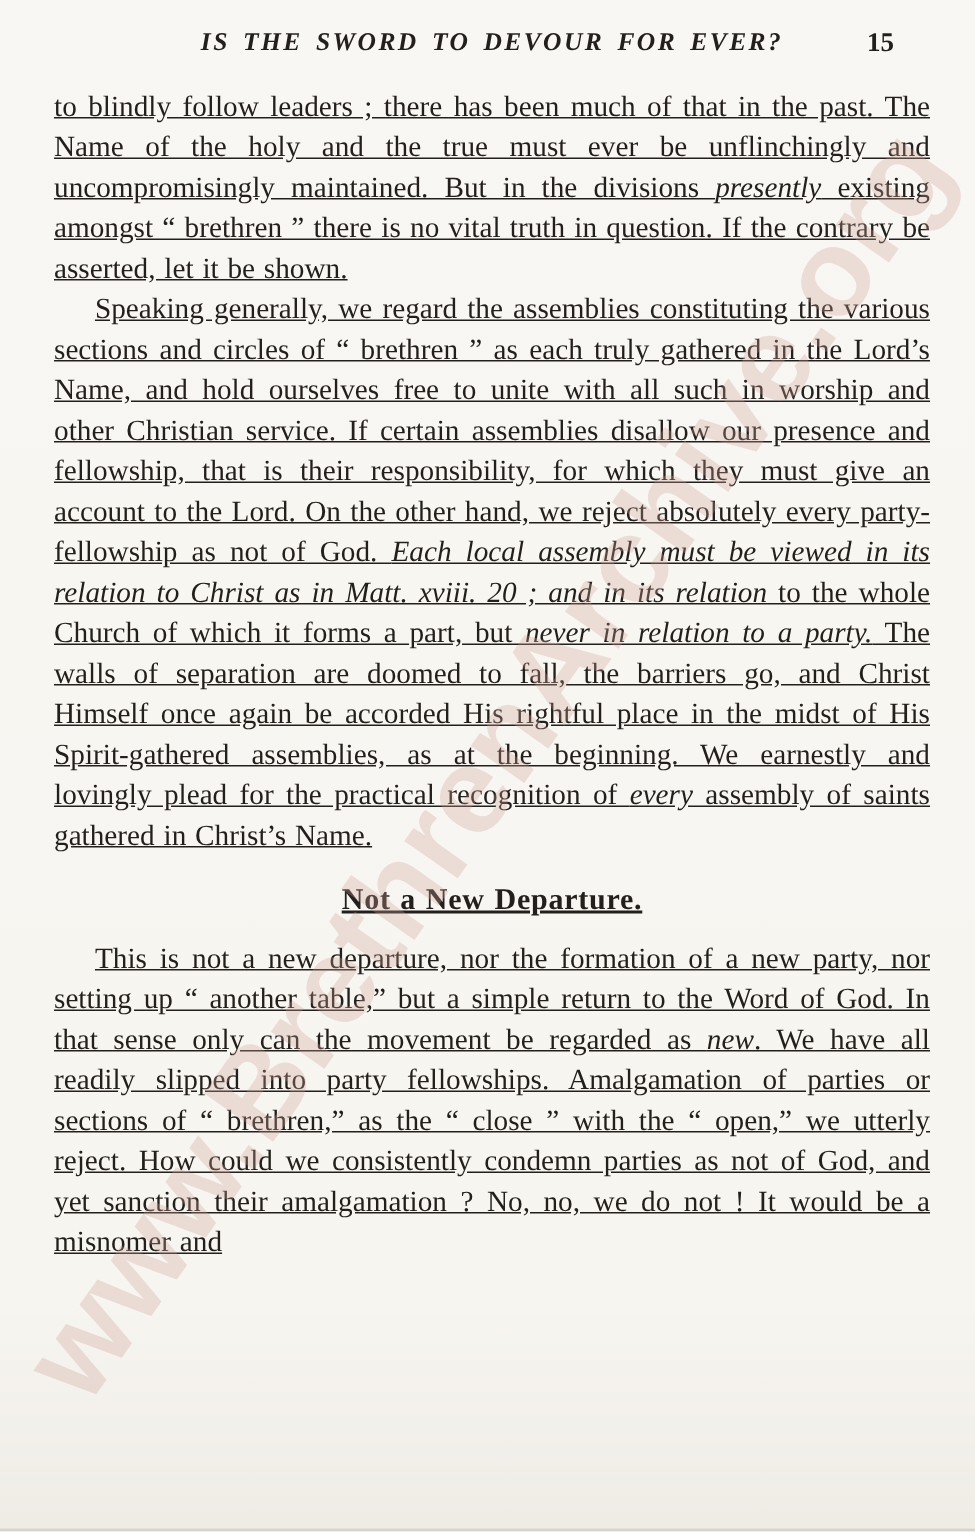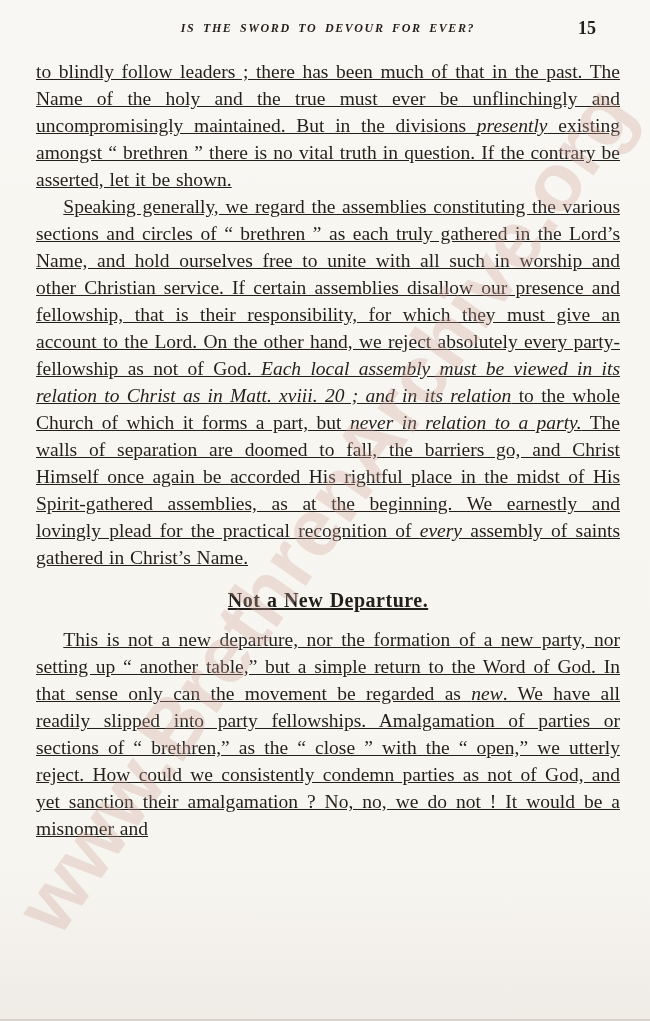--- a/index.html
+++ b/index.html
@@ -20,21 +20,21 @@
     border-bottom: 2px solid #d8d3ca;
   }
   .running-header {
     position: relative;
     text-align: center;
     height: 30px;
     margin-bottom: 10px;
   }
   .running-title {
     font-style: italic;
-    font-size: 12px;
+    font-size: 17px;
     letter-spacing: 1.6px;
     font-weight: 600;
     word-spacing: 3px;
   }
   .page-number {
     position: absolute;
     right: 24px;
     top: 0;
     font-weight: bold;
     font-style: normal;

